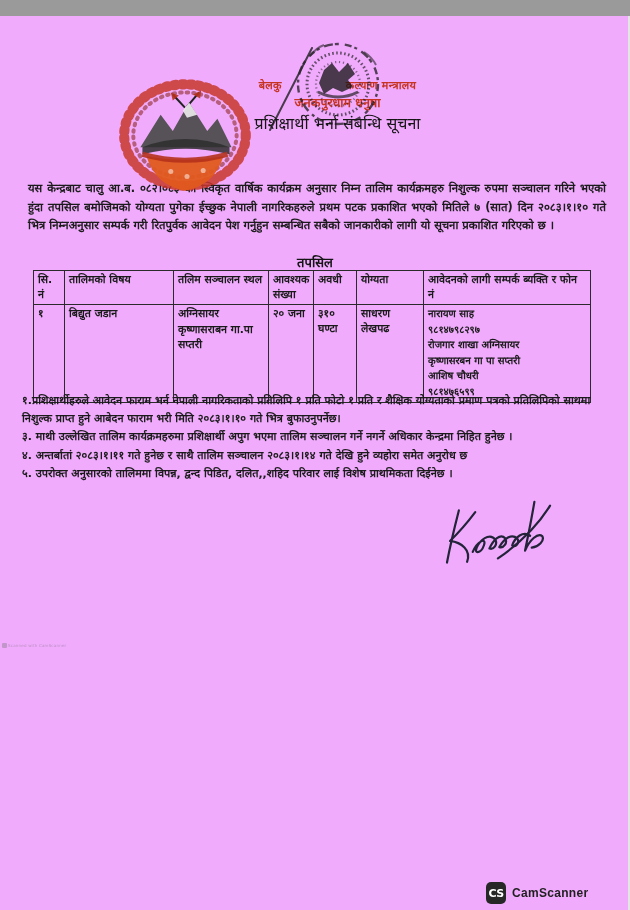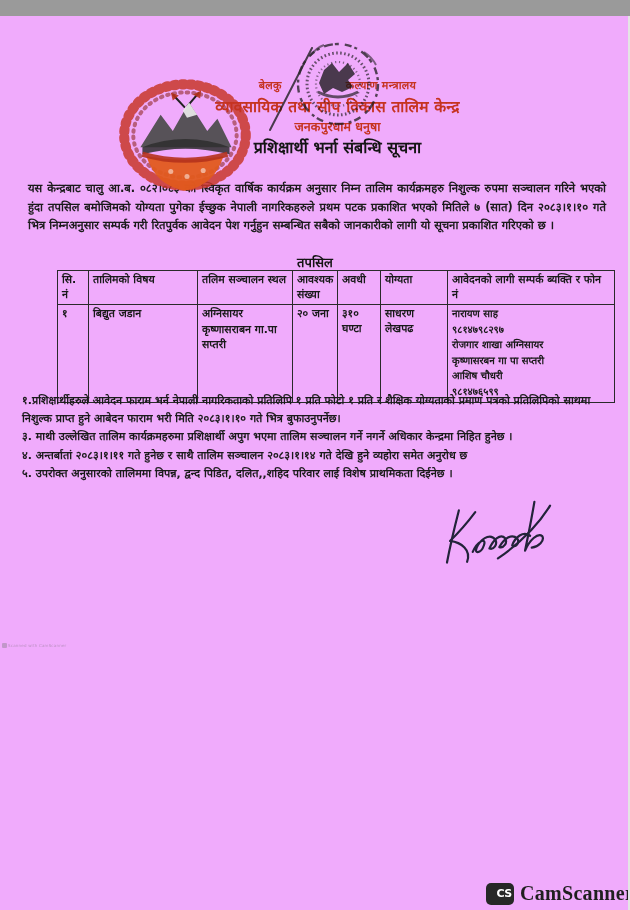--- a/index.html
+++ b/index.html
@@ -13,31 +13,31 @@
 
   
   .emblem{position:absolute;left:112px;top:56px;width:152px;height:130px;z-index:1;}
   .stamp{position:absolute;left:260px;top:20px;width:150px;height:120px;z-index:3;opacity:.92;}
   .header-text{position:absolute;left:45px;top:62px;width:585px;text-align:center;z-index:2;}
   .red{color:#c63321;font-weight:700;}
   .ministry-line{font-size:11px;line-height:16px;letter-spacing:.3px;}
   .ministry-gap{display:inline-block;width:64px;}
   .center-name{font-size:15.5px;line-height:22px;margin-top:2px;letter-spacing:.2px;}
   .location-line{font-size:12.5px;line-height:18px;}
-  .doc-title{font-size:16px;line-height:21px;font-weight:700;color:#151515;margin-top:1px;}
+  .doc-title{font-size:16px;line-height:21px;font-weight:400;color:#151515;margin-top:1px;}
   .doc-subtitle{font-size:11px;line-height:15px;font-weight:700;color:#151515;}
 
   
   .intro{position:absolute;left:28px;top:163px;width:578px;font-size:11.4px;line-height:18.6px;
     font-weight:600;text-align:justify;color:#1b1b1b;}
   .tapsil{position:absolute;left:0;top:237px;width:630px;text-align:center;
     font-size:13px;font-weight:700;color:#141414;}
 
   
-  table.training{position:absolute;left:57px;top:254px;width:557px;border-collapse:collapse;
+  table.training{position:absolute;left:33px;top:254px;width:557px;border-collapse:collapse;
     table-layout:fixed;font-size:10.8px;font-weight:600;color:#1a1a1a;}
   table.training th,table.training td{border:1.6px solid #2a2a2a;vertical-align:top;
     text-align:left;padding:2px 4px;line-height:14.5px;}
   table.training th{font-weight:700;}
   table.training td{height:auto;}
   tr.data-row td{height:86px;}
   .cell-line{margin:0 0 1px 0;}
   .contact-cell{font-size:10px;line-height:14px;}
 
   
@@ -52,22 +52,22 @@
   
   .left-watermark{position:absolute;left:2px;top:627px;display:flex;align-items:center;
     gap:1px;opacity:.38;}
   .left-watermark .mini-box{width:5px;height:5px;background:#777;border-radius:1px;}
   .left-watermark .mini-text{font-size:4px;color:#666;letter-spacing:.2px;}
 
   
   .cam-footer{position:absolute;left:486px;top:866px;display:flex;align-items:center;gap:6px;}
   .cs-icon{width:20px;height:22px;background:#272727;border-radius:5px;display:flex;
     align-items:center;justify-content:center;color:#ffffff;font-weight:700;font-size:11px;
-    font-family:"DejaVu Sans",sans-serif;letter-spacing:-0.5px;padding-left:8px;}
-  .cs-label{font-family:Liberation Serif, serif;font-size:20px;color:#1f1f1f;
+    font-family:"DejaVu Sans",sans-serif;letter-spacing:-0.5px;}
+  .cs-label{font-family:Liberation Sans, sans-serif;font-size:12px;color:#1f1f1f;
     font-weight:600;letter-spacing:.3px;}
 </style>
 </head>
 <body>
 
 <div class="page">
 
   <svg class="emblem" viewBox="0 0 150 128">
     <ellipse cx="72" cy="62" rx="60" ry="50" fill="none" stroke="#c8372a" stroke-width="10" stroke-dasharray="2.5 5.5" stroke-linecap="round" opacity="0.85"></ellipse>
     <ellipse cx="72" cy="62" rx="51" ry="42" fill="none" stroke="#8a1f14" stroke-width="4" stroke-dasharray="1.5 5" stroke-linecap="round" opacity="0.55"></ellipse>
@@ -90,21 +90,20 @@
     <path d="M64,34 l8,-7 7,9 9,-9 7,11 -7,6 5,7 -11,5 -9,-4 -9,6 -5,-11 z" fill="#151515" opacity="0.82"></path>
     <path d="M58,56 q20,10 40,0" fill="none" stroke="#151515" stroke-width="3" opacity="0.7"></path>
     <path d="M50,20 q6,-8 14,-11 M104,16 q8,5 12,13" fill="none" stroke="#1a1a1a" stroke-width="2" opacity="0.6"></path>
     <path d="M10,94 L52,12" stroke="#1c1c1c" stroke-width="2" opacity="0.85" stroke-linecap="round"></path>
   </svg>
 
   <div class="header-text">
     <div class="red ministry-line">
       <span>बेलकु</span><span class="ministry-gap"></span><span>कल्याण मन्त्रालय</span>
     </div>
-    <div class="red center-name">व्यावसायिक तथा सीप विकास तालिम केन्द्र</div>
     <div class="red location-line">जनकपुरधाम धनुषा</div>
     <div class="doc-title">प्रशिक्षार्थी भर्ना संबन्धि सूचना</div>
   </div>
 
   <div class="intro">यस केन्द्रबाट चालु आ.ब. ०८२।०८३ को स्विकृत वार्षिक कार्यक्रम अनुसार  निम्न तालिम कार्यक्रमहरु निशुल्क रुपमा सञ्चालन गरिने  भएको हुंदा तपसिल बमोजिमको योग्यता पुगेका ईच्छुक नेपाली नागरिकहरुले प्रथम पटक प्रकाशित भएको मितिले ७ (सात) दिन २०८३।१।१० गते भित्र  निम्नअनुसार सम्पर्क गरी रितपुर्वक आवेदन पेश गर्नुहुन सम्बन्धित सबैको जानकारीको लागी यो सूचना प्रकाशित गरिएको छ ।</div>
 
   <div class="tapsil">तपसिल</div>
 
   <table class="training">
     <colgroup>

